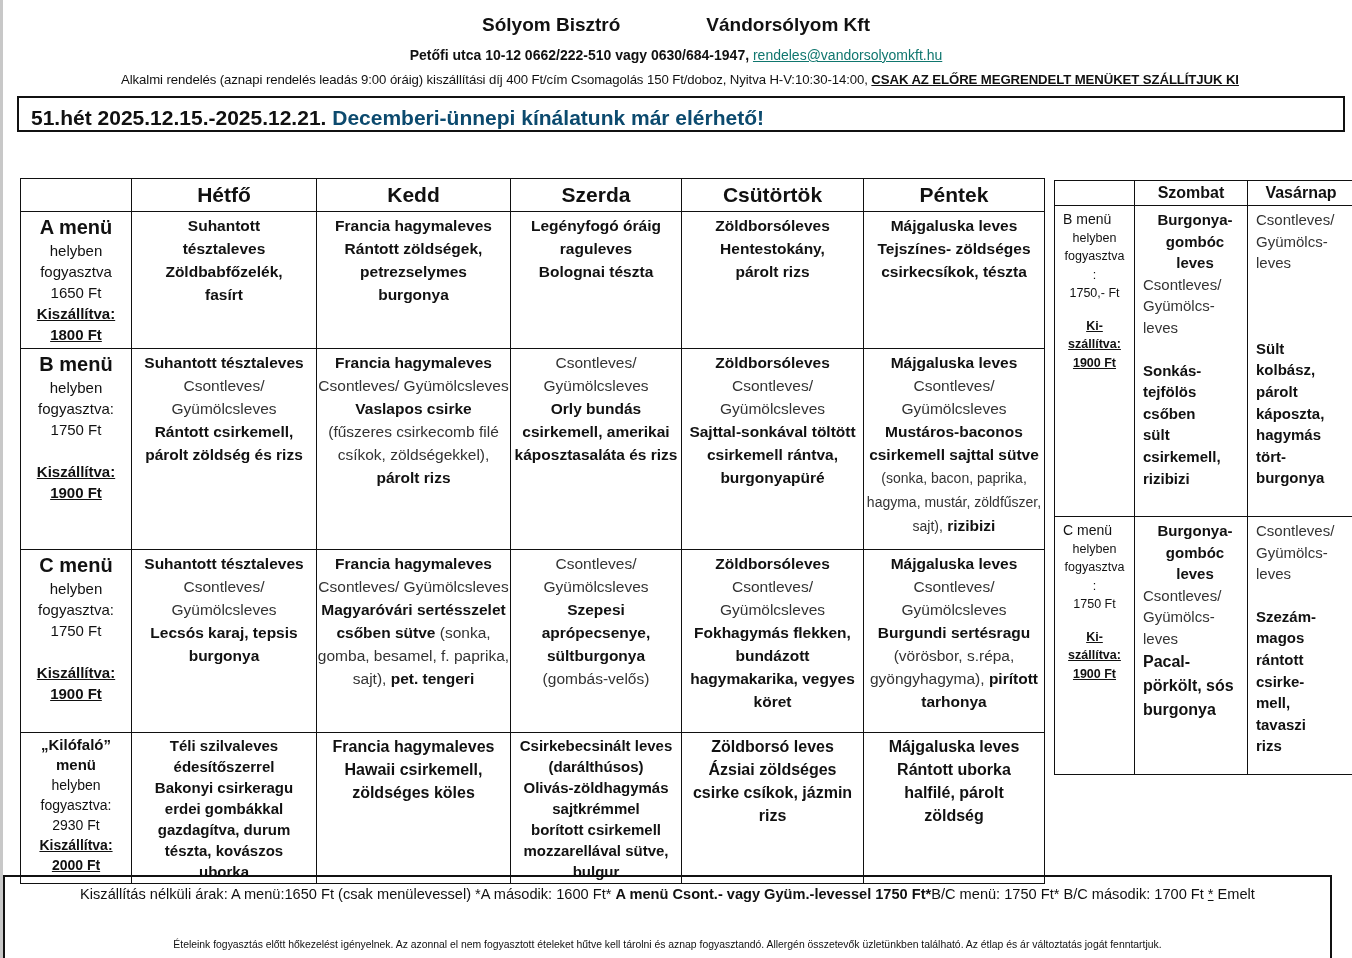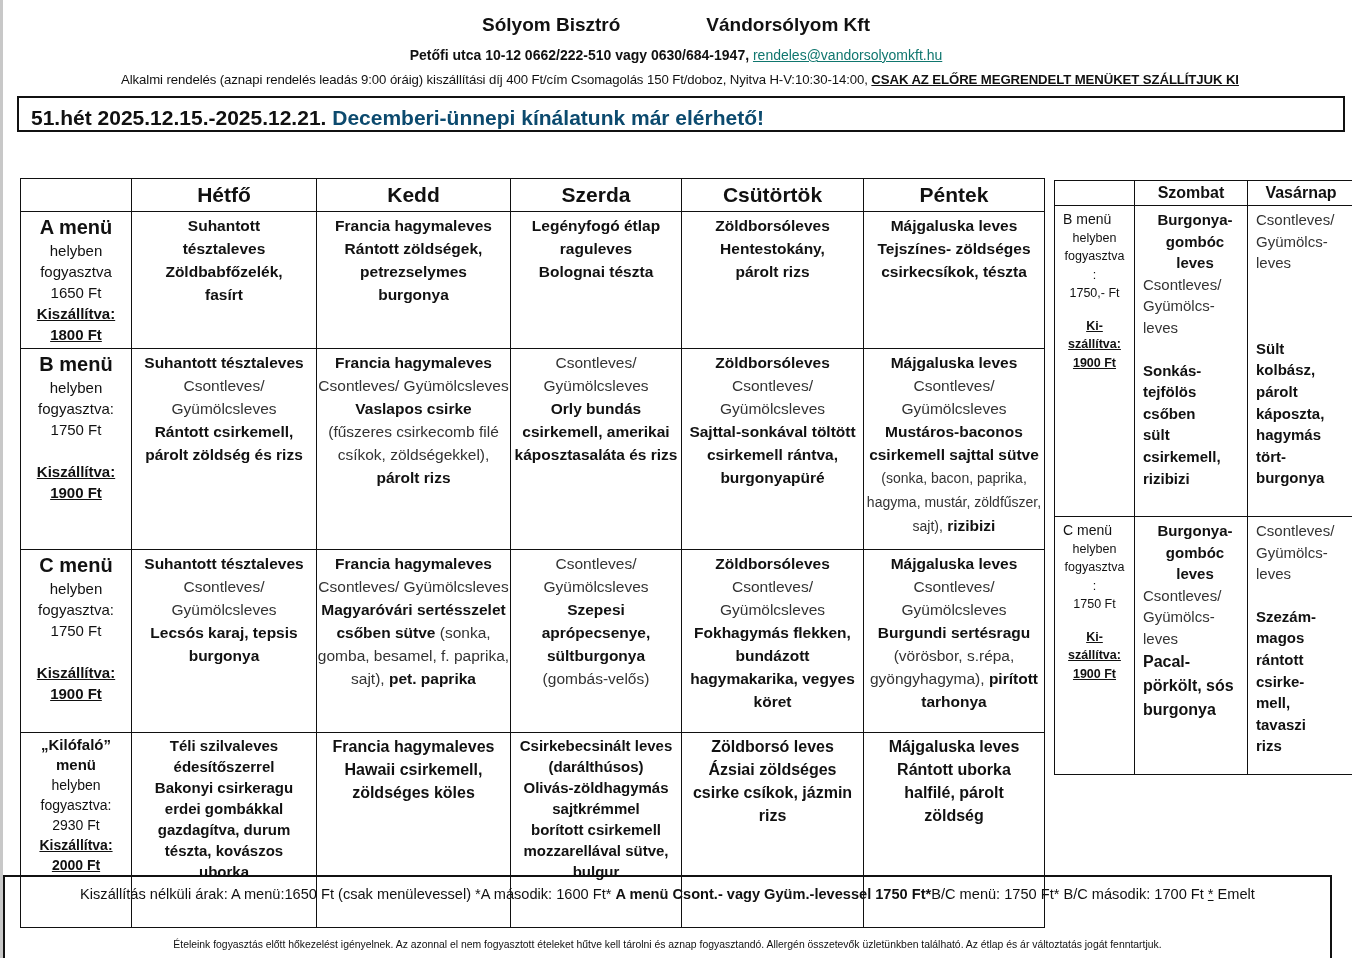--- a/index.html
+++ b/index.html
@@ -104,21 +104,21 @@
           <div>Zöldbabfőzelék,</div>
           <div>fasírt</div>
         </td>
     <td class="b food">
           <div>Francia hagymaleves</div>
           <div>Rántott zöldségek,</div>
           <div>petrezselymes</div>
           <div>burgonya</div>
         </td>
     <td class="b food">
-          <div>Legényfogó étlap</div>
+          <div>Legényfogó óráig</div>
           <div>raguleves</div>
           <div>Bolognai tészta</div>
         </td>
     <td class="b food">
           <div>Zöldborsóleves</div>
           <div>Hentestokány,</div>
           <div>párolt rizs</div>
         </td>
     <td class="b food">
           <div>Májgaluska leves</div>
@@ -161,34 +161,34 @@
       <span style="display:block">1750 Ft</span>
       <span class="blank"></span>
       <span class="del">Kiszállítva:</span>
       <span class="del">1900 Ft</span>
     </td>
     <td>
           <div class="b">Suhantott tésztaleves</div>
           <div class="n">Csontleves/ Gyümölcsleves</div>
           <div class="b">Lecsós karaj, tepsis burgonya</div>
         </td>
-    <td><div class="b">Francia hagymaleves</div><div class="n">Csontleves/ Gyümölcsleves</div><span class="b">Magyaróvári sertésszelet csőben sütve</span> <span class="n">(sonka, gomba, besamel, f. paprika, sajt),</span> <span class="b">pet. paprika</span></td>
+    <td><div class="b">Francia hagymaleves</div><div class="n">Csontleves/ Gyümölcsleves</div><span class="b">Magyaróvári sertésszelet csőben sütve</span> <span class="n">(sonka, gomba, besamel, f. paprika, sajt),</span> <span class="b">pet. tengeri</span></td>
     <td>
           <div class="n">Csontleves/ Gyümölcsleves</div>
           <div class="b">Szepesi aprópecsenye, sültburgonya</div>
           <div class="n">(gombás-velős)</div>
         </td>
     <td>
           <div class="b">Zöldborsóleves</div>
           <div class="n">Csontleves/ Gyümölcsleves</div>
           <div class="b">Fokhagymás flekken, bundázott hagymakarika, vegyes köret</div>
         </td>
     <td><div class="b">Májgaluska leves</div><div class="n">Csontleves/ Gyümölcsleves</div><div class="b">Burgundi sertésragu</div><span class="n">(vörösbor, s.répa, gyöngyhagyma),</span> <span class="b">pirított tarhonya</span></td>
   </tr>
-  <tr class="k" style="height:195px">
+  <tr class="k" style="height:151px">
     <td class="lbl" style="font-size:14px;line-height:20px">
       <span class="mname small">„Kilófaló” menü</span>
       <span style="display:block">helyben</span>
       <span style="display:block">fogyasztva:</span>
       <span style="display:block">2930 Ft</span>
       <span class="del">Kiszállítva:</span>
       <span class="del">2000 Ft</span>
     </td>
     <td class="b food">
           <div>Téli szilvaleves</div>

